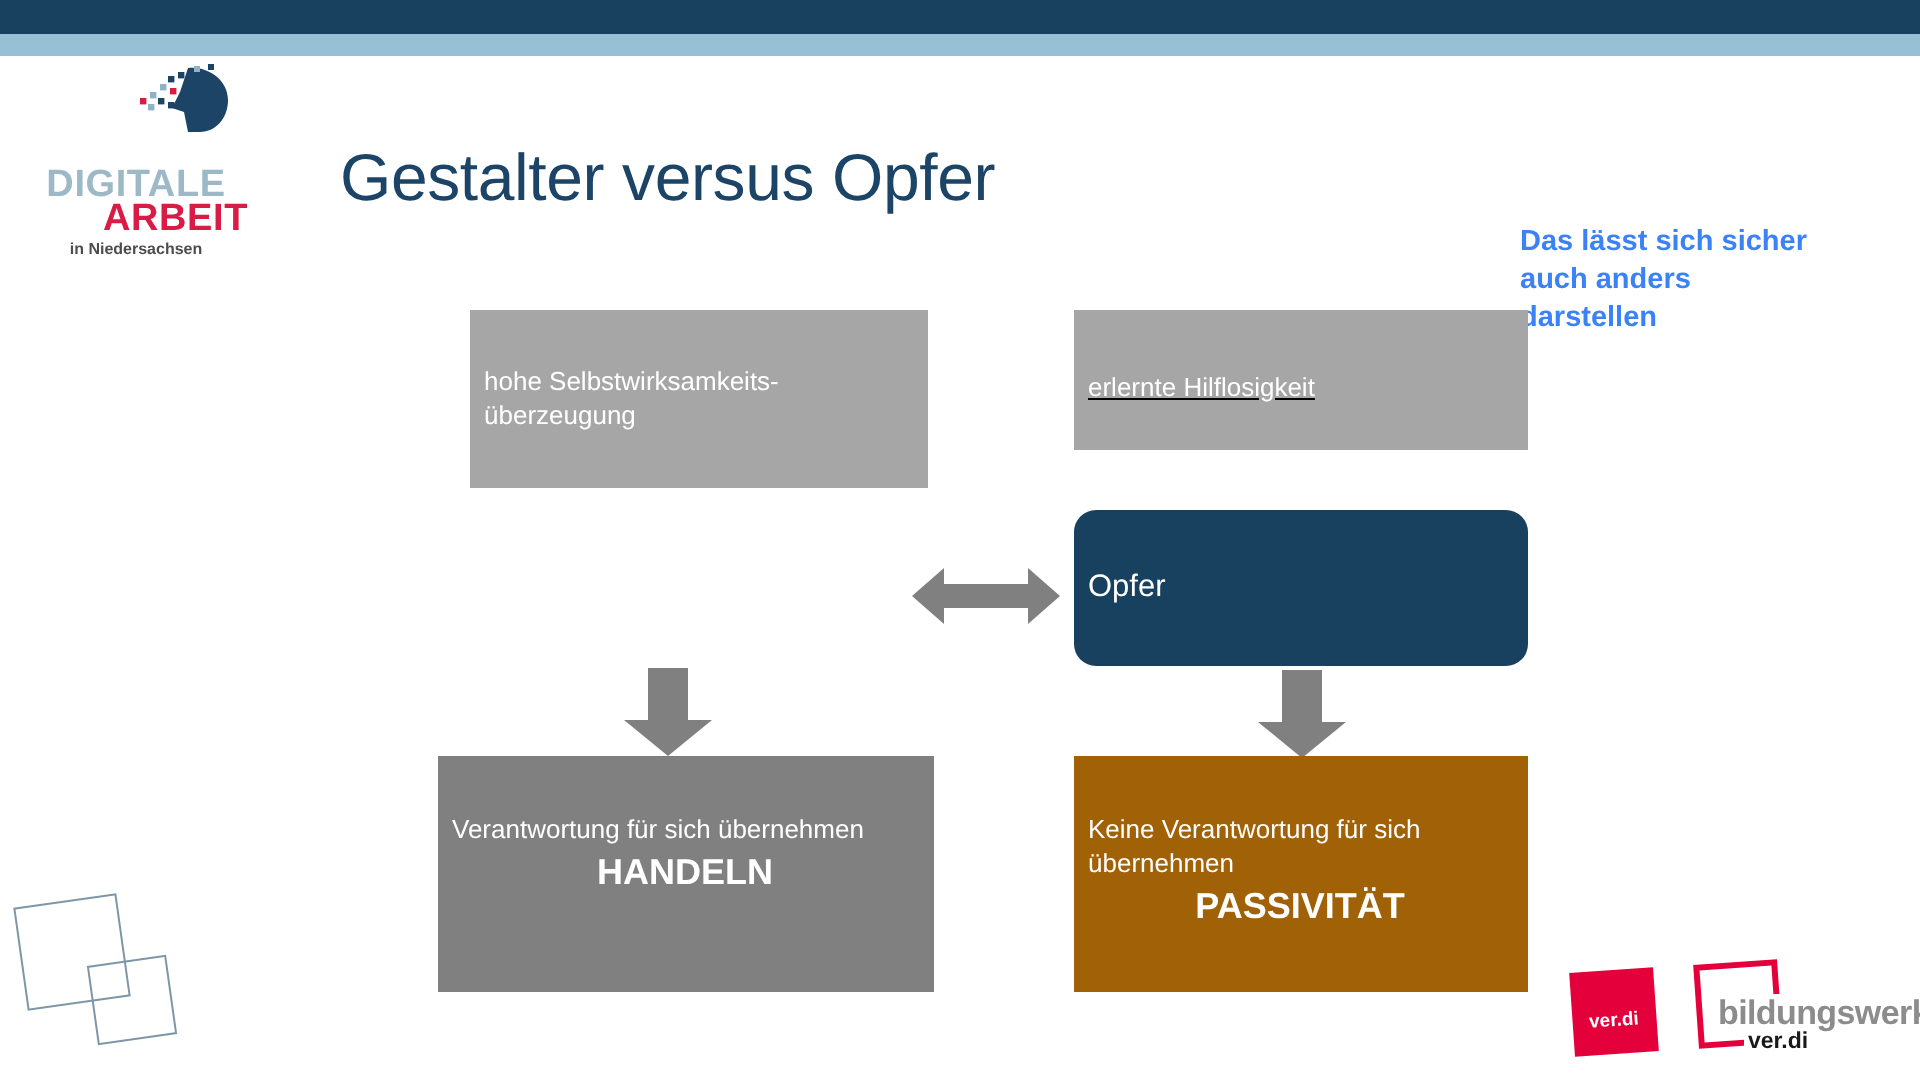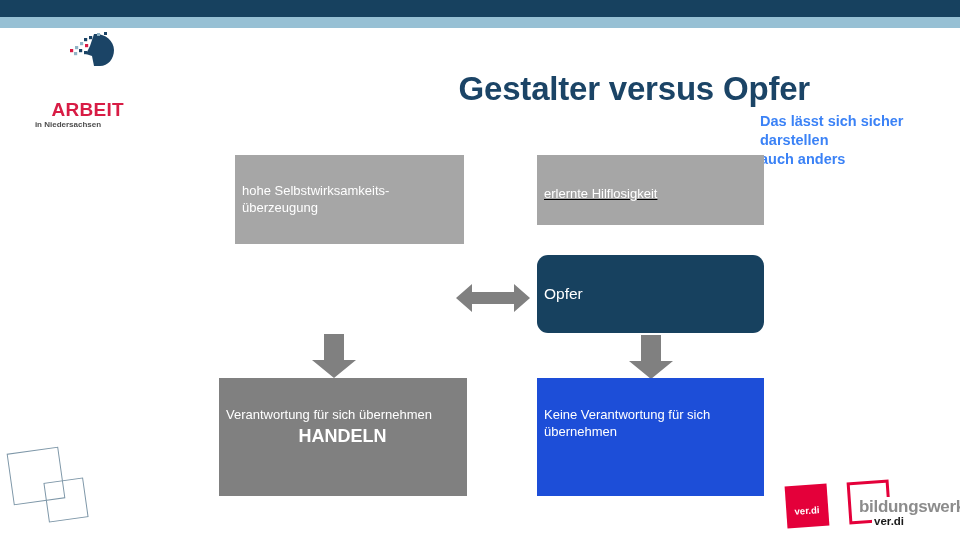--- a/index.html
+++ b/index.html
@@ -89,23 +89,23 @@
     font-size: 8px;
     color: #4d4d4d;
     line-height: 10px;
   }
 
   
   .title {
     position: absolute;
     left: 170px; top: 70px;
     width: 640px;
-    text-align: right;
+    text-align: left;
     font-size: 33px;
-    font-weight: bold;
+    font-weight: normal;
     color: #1b4466;
     letter-spacing: -0.2px;
     white-space: nowrap;
   }
 
   
   .note-red {
     position: absolute;
     left: 760px; top: 112px;
     width: 184px;
@@ -170,21 +170,21 @@
   
   #box-bot-left {
     left: 219px; top: 378px;
     width: 248px; height: 118px;
     background: #808080;
     padding: 28px 8px 0 7px;
   }
   #box-bot-right {
     left: 537px; top: 378px;
     width: 227px; height: 118px;
-    background: #1d4ed8;
+    background: #a16207;
     padding: 28px 8px 0 7px;
   }
 
   
   .arrow-down {
     position: absolute;
     width: 48px; height: 44px;
   }
   #arrow-down-left  { left: 310px; top: 334px; }
   #arrow-down-right { left: 627px; top: 335px; }
@@ -279,30 +279,31 @@
       <rect x="16" y="10" width="3.2" height="3.2" fill="#8fb3c6"></rect>
       <rect x="21" y="12" width="3.2" height="3.2" fill="#d81c45"></rect>
       <rect x="11" y="14" width="3.2" height="3.2" fill="#8fb3c6"></rect>
       <rect x="6" y="17" width="3.2" height="3.2" fill="#d81c45"></rect>
       <rect x="15" y="17" width="3.2" height="3.2" fill="#1b4466"></rect>
       <rect x="10" y="20" width="3.2" height="3.2" fill="#8fb3c6"></rect>
       <rect x="20" y="19" width="3.2" height="3.2" fill="#1b4466"></rect>
       <rect x="33" y="1" width="3" height="3" fill="#8fb3c6"></rect>
       <rect x="40" y="0" width="3" height="3" fill="#1b4466"></rect>
     </svg>
+    <div class="l-digitale">DIGITALE</div>
     <div class="l-arbeit">ARBEIT</div>
     <div class="l-sub">in Niedersachsen</div>
   </div>
 
   <div class="title">Gestalter versus Opfer</div>
 
   <div class="note-red">
     <div>Das lässt sich sicher</div>
+    <div>auch anders</div>
     <div>darstellen</div>
-    <div>auch anders</div>
   </div>
 
   <div class="box" id="box-top-left">
     <div class="box-text">hohe Selbstwirksamkeits-überzeugung</div>
   </div>
   <div class="box" id="box-top-right">
     <div class="box-text">erlernte Hilflosigkeit</div>
   </div>
 
   <div class="box" id="box-mid-right">
@@ -319,20 +320,21 @@
   <svg class="arrow-down" id="arrow-down-right" viewBox="0 0 48 44">
     <polygon points="14,0 34,0 34,26 46,26 24,44 2,26 14,26" fill="#808080"></polygon>
   </svg>
 
   <div class="box" id="box-bot-left">
     <div class="box-text">Verantwortung für sich übernehmen</div>
     <div class="box-strong">HANDELN</div>
   </div>
   <div class="box" id="box-bot-right">
     <div class="box-text">Keine Verantwortung für sich übernehmen</div>
+    <div class="box-strong">PASSIVITÄT</div>
   </div>
 
   <div class="deco-squares">
     <div class="sq sq1"></div>
     <div class="sq sq2"></div>
   </div>
 
   <div class="verdi-mark"></div>
   <div class="verdi-mark-text">ver.di</div>
 

